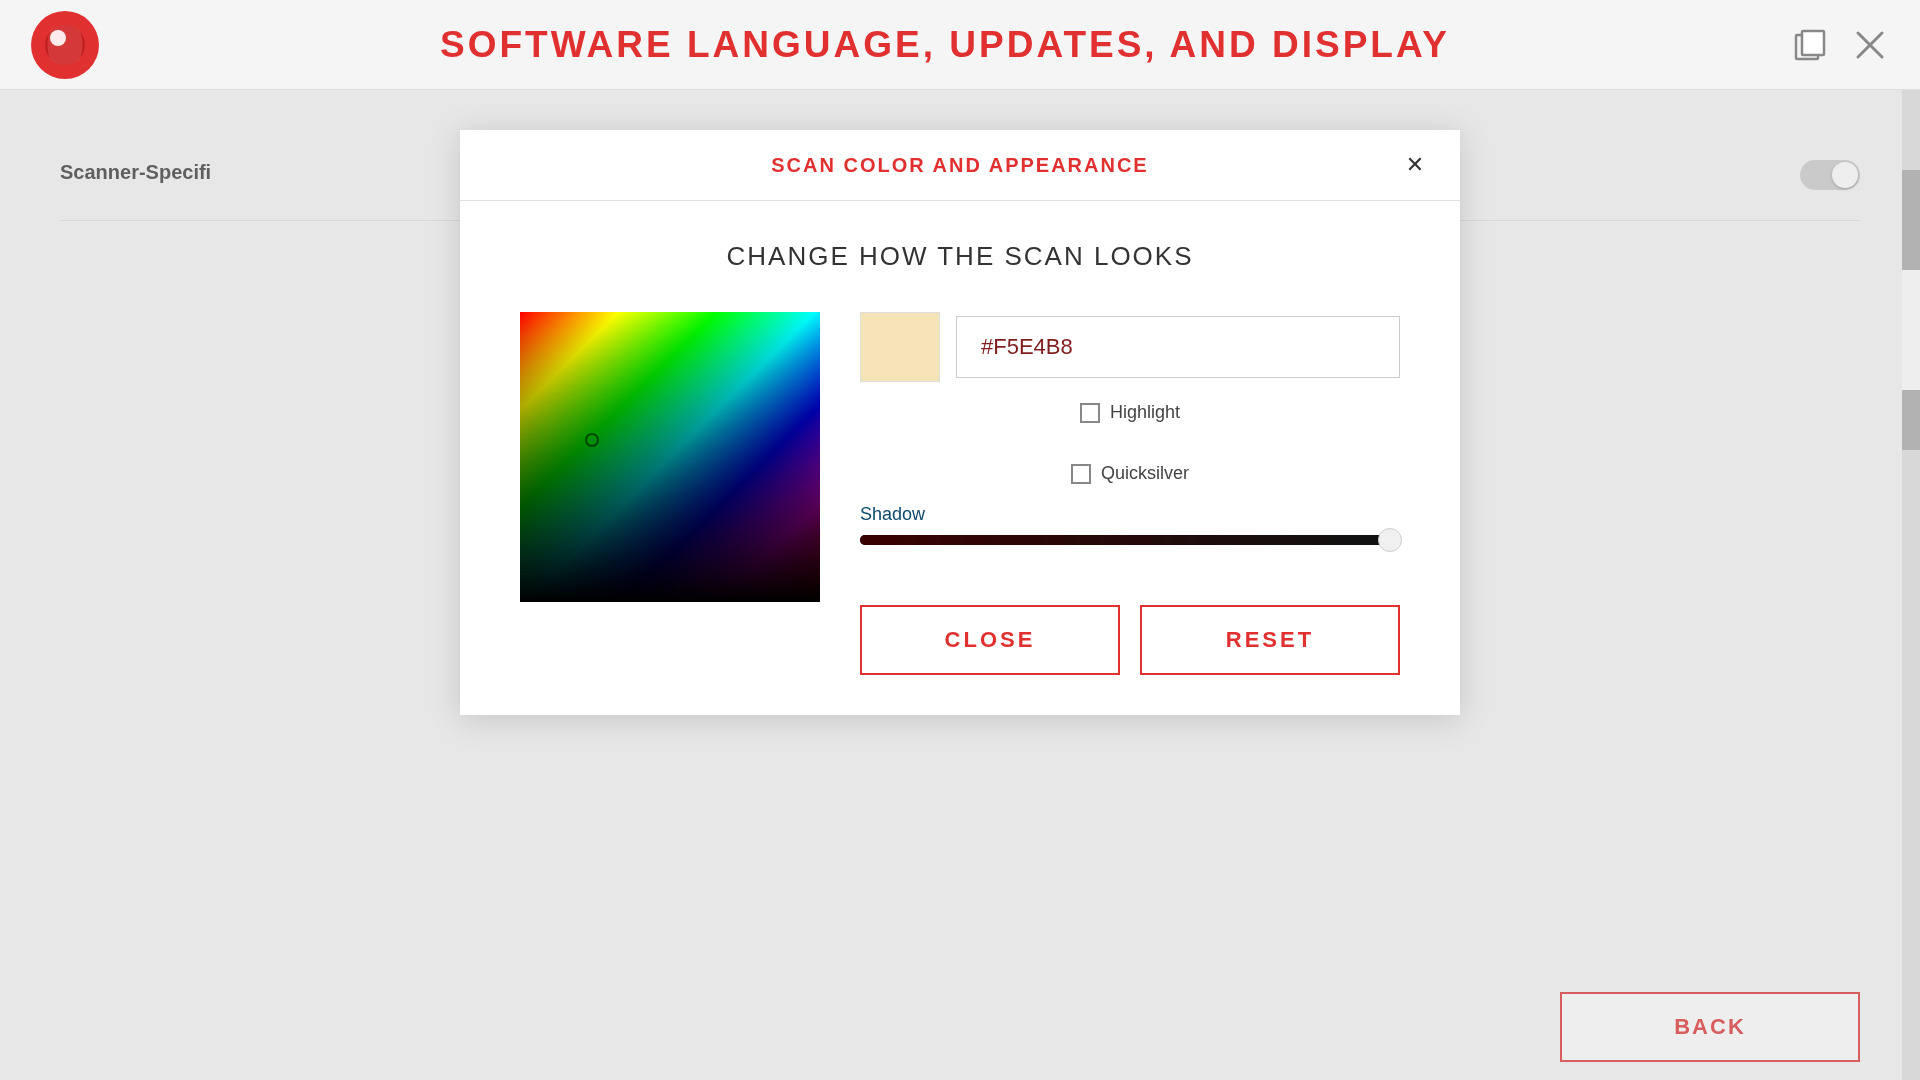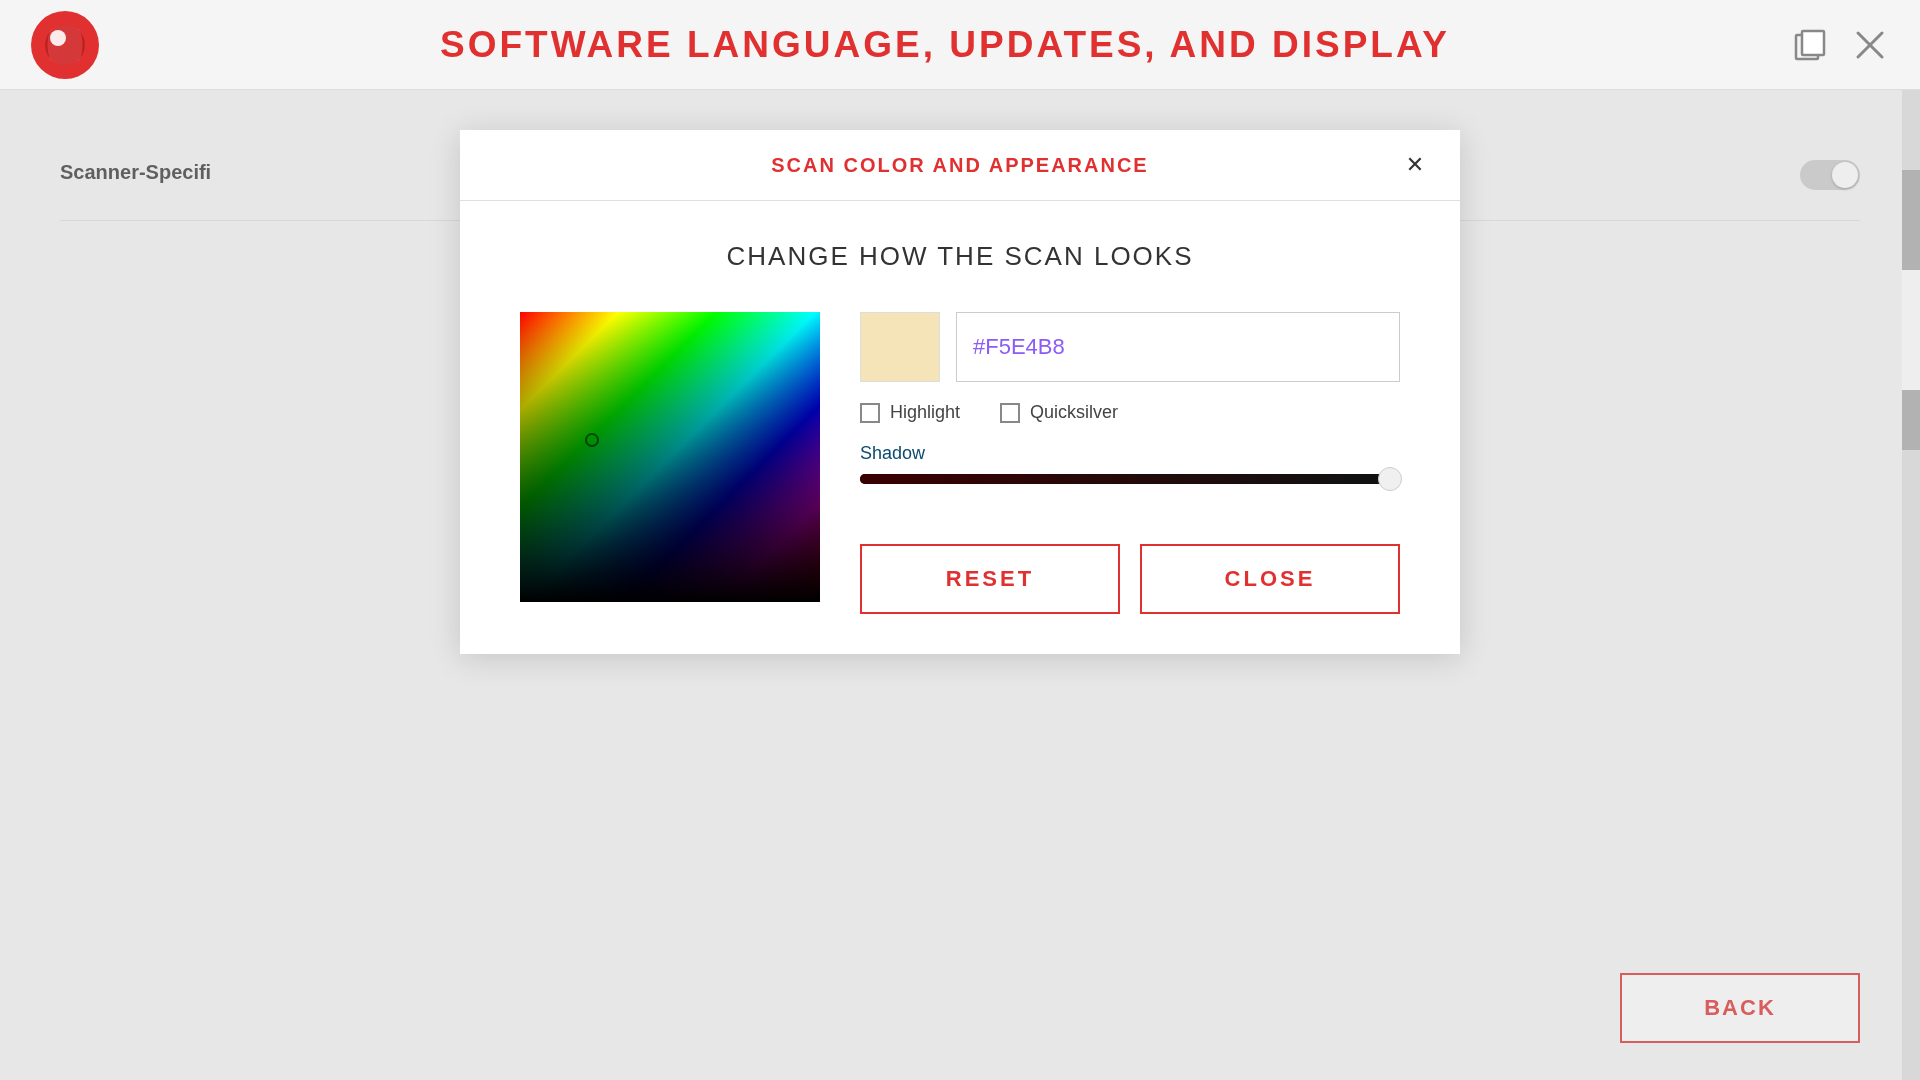--- a/index.html
+++ b/index.html
@@ -121,23 +121,23 @@
       width: 18px;
       height: 120px;
       background: white;
       position: absolute;
       top: 180px;
     }
 
     
     .back-button {
       position: absolute;
-      bottom: 37px;
+      bottom: 18px;
       right: 60px;
-      width: 240px;
+      width: 300px;
       height: 70px;
       border: 2px solid #e03030;
       background: white;
       color: #e03030;
       font-size: 22px;
       font-weight: 700;
       letter-spacing: 2px;
       cursor: pointer;
       display: flex;
       align-items: center;
@@ -249,33 +249,34 @@
       gap: 16px;
     }
     .color-swatch {
       width: 80px;
       height: 70px;
       background: #F5E4B8;
       border: 1px solid #ddd;
     }
     .color-hex-input {
       flex: 1;
-      height: 70px;
+      height: 62px;
       border: 1px solid #ccc;
-      padding: 0 16px;
+      padding: 0 24px;
       font-size: 22px;
-      color: #8b5cf6;
+      color: #7f1d1d;
       outline: none;
     }
 
     
     .checkbox-row {
       display: flex;
       gap: 40px;
       align-items: center;
+      flex-direction: column;
     }
     .checkbox-item {
       display: flex;
       align-items: center;
       gap: 10px;
       cursor: pointer;
     }
     .checkbox-box {
       width: 20px;
       height: 20px;
@@ -433,19 +434,19 @@
 
         <div class="shadow-row">
           <div class="shadow-label">Shadow</div>
           <div class="shadow-slider-track">
             <div class="shadow-slider-fill"></div>
             <div class="shadow-slider-thumb"></div>
           </div>
         </div>
 
         <div class="dialog-buttons">
+          <button class="dialog-btn">CLOSE</button>
           <button class="dialog-btn">RESET</button>
-          <button class="dialog-btn">CLOSE</button>
         </div>
       </div>
     </div>
   </div>
 </div>
 
 </body></html>

